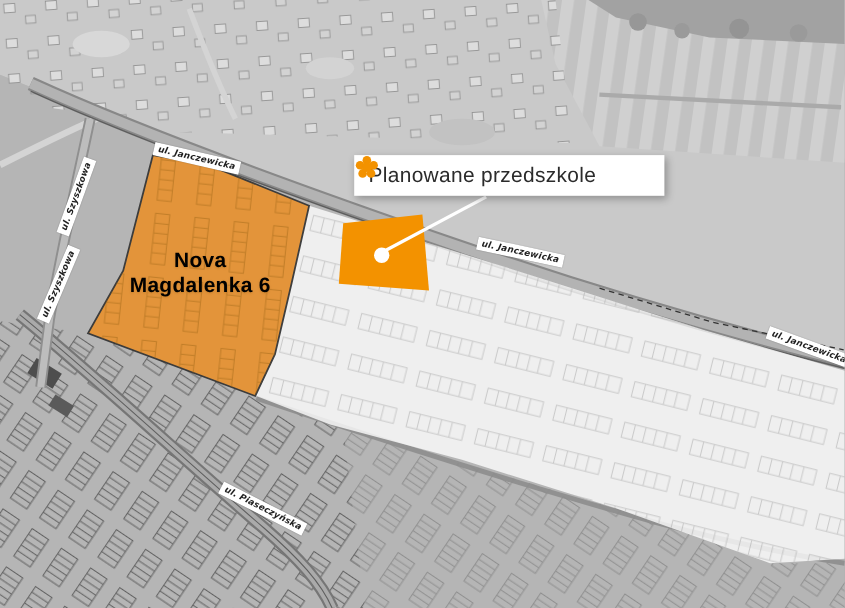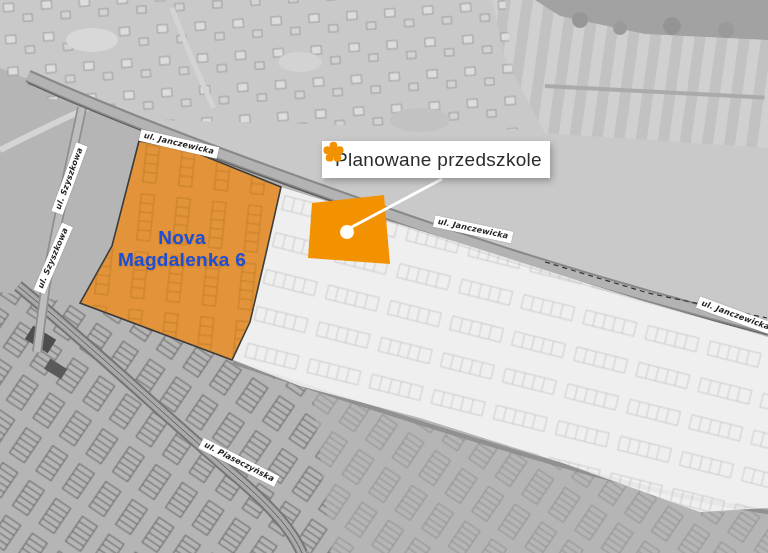--- a/index.html
+++ b/index.html
@@ -14,26 +14,26 @@
   }
   #stage svg{position:absolute;left:0;top:0;}
   .street-label{
     position:absolute;background:#ffffff;color:#1f1f1f;
     font:italic 600 8px/10px "DejaVu Sans",sans-serif;
     padding:1px 4px;white-space:nowrap;box-shadow:0 0 1px rgba(0,0,0,.45);
     transform-origin:left center;z-index:5;letter-spacing:.2px;
   }
   .dev-title{
     position:absolute;left:92px;top:227px;width:180px;text-align:center;
-    color:#1d4ed8;font-weight:700;font-size:19px;line-height:22px;
+    color:#000000;font-weight:700;font-size:19px;line-height:22px;
     white-space:pre-line;z-index:6;text-shadow:0 1px 2px rgba(120,70,0,.25);
     letter-spacing:.3px;
   }
   .legend{
-    position:absolute;left:322px;top:141px;width:228px;height:37px;
+    position:absolute;left:322px;top:141px;width:282px;height:37px;
     background:#ffffff;display:flex;align-items:center;gap:11px;
     padding-left:13px;box-sizing:border-box;z-index:7;
     box-shadow:2px 3px 7px rgba(0,0,0,.28);
   }
   .legend-text{
     color:var(--label-text);font-size:19px;font-weight:500;letter-spacing:.3px;
   }
 </style>
 </head>
 <body>

